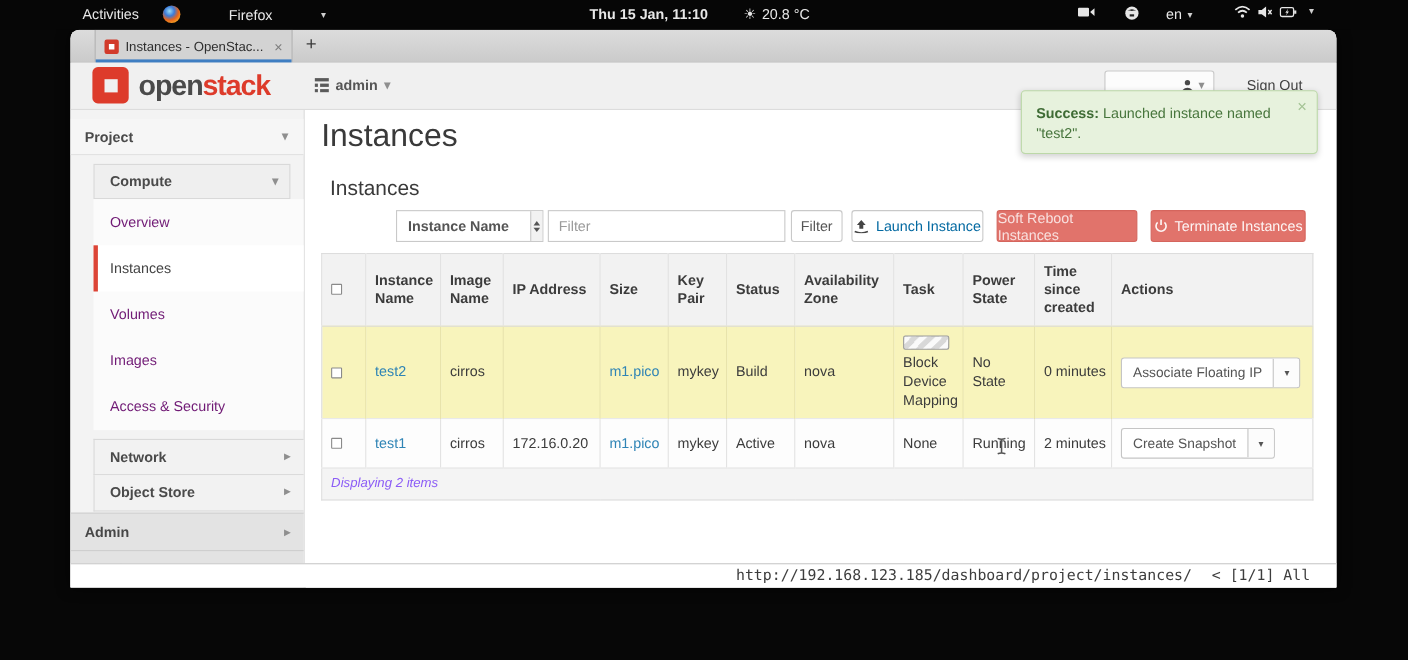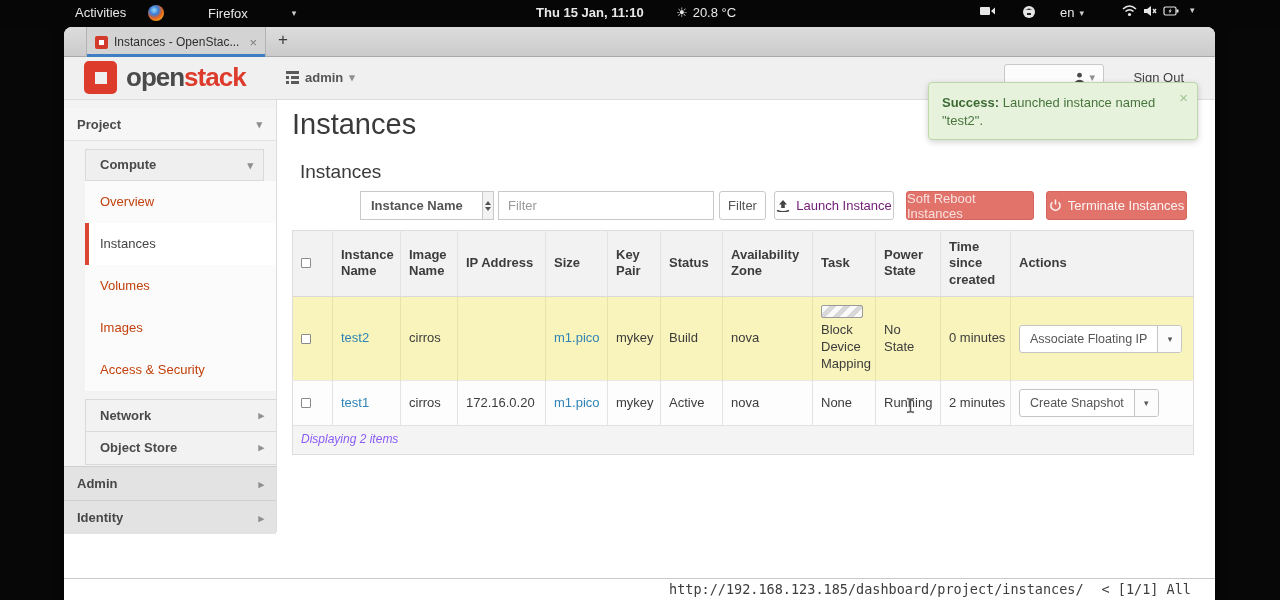--- a/index.html
+++ b/index.html
@@ -14,21 +14,21 @@
   .gb-clock { left:536px; font-weight:bold; }
   .gb-weather { left:676px; }
   .ff-icon { width:16px; height:16px; border-radius:50%;
     background:radial-gradient(circle at 38% 32%, #9addf5 0%, #3c7bd9 30%, #e4641f 55%, #f7a622 80%, #cf4f17 100%); }
   .caret-sm { font-size:9px; color:#cfcfcf; }
   .sun { color:#e8e8e8; font-size:13px; }
   .gb-cam { left:980px; } .gb-coffee { left:1022px; } .gb-lang { left:1060px; }
   .gb-wifi { left:1122px; } .gb-vol { left:1143px; } .gb-batt { left:1163px; } .gb-caret { left:1190px; }
 
   
-  .window { position:absolute; left:64px; top:27px; width:1151px; height:573px; background:#fff;
+  .window { position:absolute; left:64px; top:27px; width:1151px; height:507px; background:#fff;
     border-radius:8px 8px 0 0; overflow:hidden; box-shadow:0 0 12px rgba(0,0,0,.6); }
 
   .tabstrip { position:relative; height:30px; background:linear-gradient(#dcdcdc,#cbcbcb); border-bottom:1px solid #a9a9a9; }
   .tab { position:absolute; left:22px; top:0; width:180px; height:30px; background:#d3d3d3;
     border-left:1px solid #b3b3b3; border-right:1px solid #b3b3b3; display:flex; align-items:center; gap:6px; padding:0 8px; }
   .tab-underline { position:absolute; left:0; right:0; bottom:0; height:3px; background:#3f7ec2; }
   .favicon { width:13px; height:13px; background:#d23b2b; border-radius:2px; display:flex; align-items:center; justify-content:center; flex:0 0 13px; }
   .favicon i { display:block; width:5px; height:5px; background:#fff; }
   .tab-title { flex:1; font-size:12px; color:#2e2e2e; white-space:nowrap; overflow:hidden; }
   .tab-close { color:#7d7d7d; font-size:13px; line-height:1; }
@@ -56,21 +56,21 @@
   .toast-close { position:absolute; top:7px; right:9px; color:#a4c394; font-size:15px; line-height:1; }
 
   
   .sidebar { position:absolute; left:0; top:43px; width:213px; height:432px; background:#f3f3f3; border-right:1px solid #ddd;
     font-size:13px; color:#4f4f4f; }
   .side-head { margin-top:8px; height:33px; line-height:33px; padding:0 14px 0 13px; font-weight:bold; color:#4a4a4a;
     background:#f6f6f6; border-bottom:1px solid #e2e2e2; display:flex; justify-content:space-between; }
   .compute-box { margin:8px 12px 0 21px; height:32px; line-height:30px; border:1px solid #d9d9d9; background:#efefef;
     font-weight:bold; color:#4a4a4a; padding:0 10px 0 14px; display:flex; justify-content:space-between; }
   .side-items { margin-left:21px; background:#fbfbfb; }
-  .side-item { height:42px; line-height:42px; padding-left:15px; color:#c2410c; }
+  .side-item { height:42px; line-height:42px; padding-left:15px; color:#701a75; }
   .side-item.active { background:#fff; border-left:4px solid #dc4436; padding-left:11px; color:#444; }
   .panel-box { margin-left:21px; height:33px; line-height:31px; border:1px solid #d9d9d9; border-right:none; background:#f2f2f2;
     font-weight:bold; color:#4a4a4a; padding:0 12px 0 14px; display:flex; justify-content:space-between; }
   .panel-box.first { margin-top:8px; }
   .panel-box + .panel-box { border-top:none; }
   .top-panel { height:34px; line-height:34px; background:#e3e3e3; border-top:1px solid #cfcfcf; font-weight:bold; color:#474747;
     padding:0 12px 0 13px; display:flex; justify-content:space-between; }
   .caret-gray { color:#8f8f8f; font-size:11px; }
 
   
@@ -84,21 +84,21 @@
   .select-stepper { position:absolute; right:0; top:0; bottom:0; width:11px; border-left:1px solid #c9c9c9;
     display:flex; flex-direction:column; align-items:center; justify-content:center; gap:2px; background:#f2f2f2; }
   .tri-up { width:0; height:0; border-left:3px solid transparent; border-right:3px solid transparent; border-bottom:4px solid #555; }
   .tri-dn { width:0; height:0; border-left:3px solid transparent; border-right:3px solid transparent; border-top:4px solid #555; }
   .filter-input { position:absolute; left:220px; top:0; width:216px; height:29px; border:1px solid #c9c9c9; padding:0 9px;
     font-size:13px; color:#333; font-family:"Liberation Sans",sans-serif; }
   .filter-input::placeholder { color:#9a9a9a; }
   .btn { position:absolute; top:0; height:29px; border-radius:3px; font-size:13px; display:flex; align-items:center; gap:6px; }
   .btn-default { background:#fff; border:1px solid #c9c9c9; color:#555; }
   .btn-filter { left:441px; width:47px; justify-content:center; }
-  .btn-launch { left:496px; width:120px; justify-content:center; color:#701a75; }
+  .btn-launch { left:496px; width:120px; justify-content:center; color:#0369a1; }
   .btn-danger { background:#e1736b; border:1px solid #d5655d; }
   .btn-soft { left:628px; width:128px; justify-content:center; color:rgba(255,255,255,.78); }
   .btn-term { left:768px; width:141px; justify-content:center; color:rgba(255,255,255,.93); }
 
   table.itable { position:absolute; left:14px; top:130px; width:901px; border:1px solid #ddd; border-collapse:collapse;
     table-layout:fixed; font-size:13px; color:#3c3c3c; }
   .itable th { background:#f2f2f2; font-weight:bold; text-align:left; padding:8px; vertical-align:middle;
     border-left:1px solid #e2e2e2; border-bottom:1px solid #d9d9d9; line-height:1.25; }
   .itable th:first-child, .itable td:first-child { border-left:none; }
   .itable td { padding:8px; border-left:1px solid #e3e3e3; vertical-align:middle; background:#fdfdfd; line-height:1.3; }

